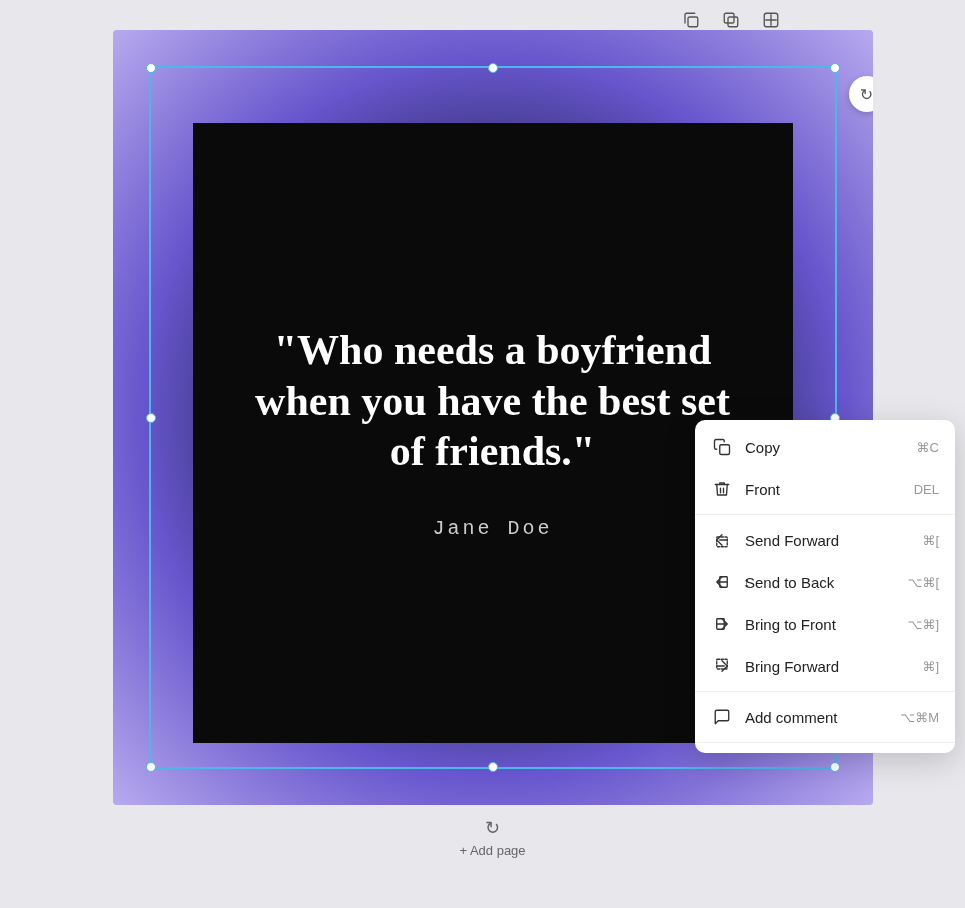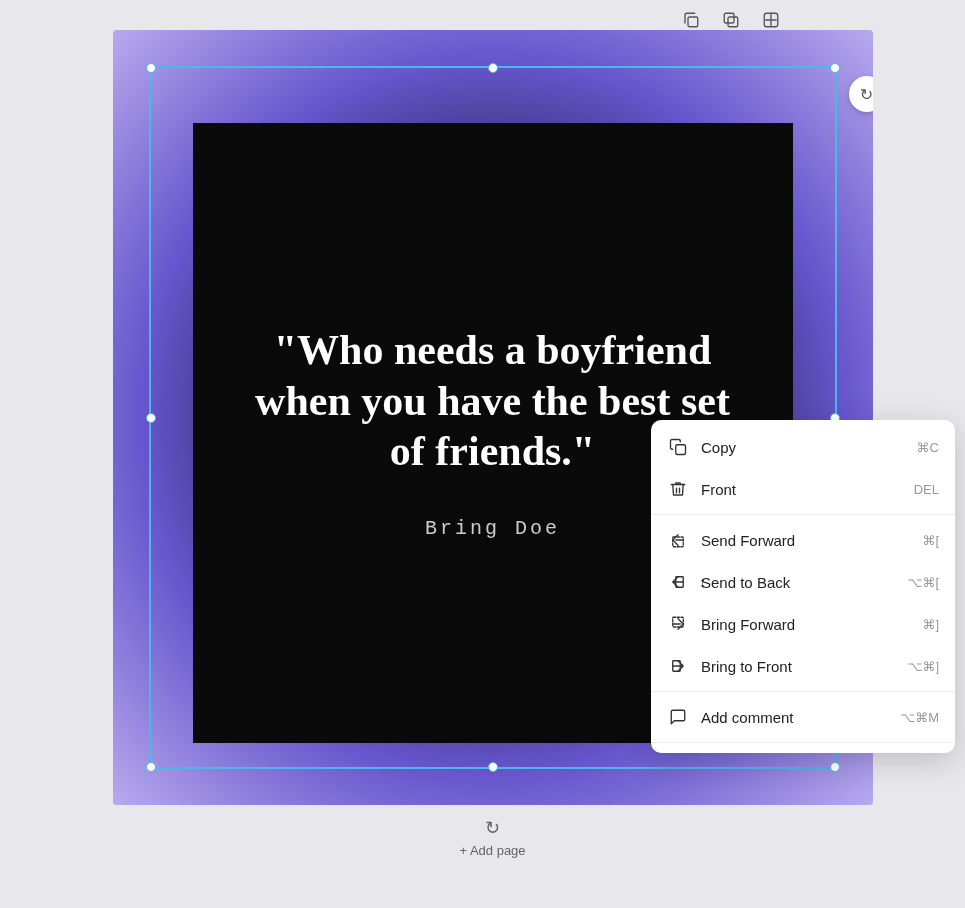--- a/index.html
+++ b/index.html
@@ -161,21 +161,21 @@
     }
     .add-page-icon {
       font-size: 18px;
     }
 
     
     .context-menu {
       position: absolute;
       top: 420px;
       right: 10px;
-      width: 304px;
+      width: 260px;
       background: white;
       border-radius: 10px;
       box-shadow: 0 8px 32px rgba(0,0,0,0.18);
       padding: 6px 0;
       z-index: 100;
     }
 
     .menu-item {
       display: flex;
       align-items: center;
@@ -254,21 +254,21 @@
   </div>
 </div>
 
 <div class="canvas-area">
   <div class="design-card">
 
     <div class="glow-bg"></div>
 
     <div class="dark-box">
       <div class="quote-text">"Who needs a boyfriend when you have the best set of friends."</div>
-      <div class="author-text">Bring Doe</div>
+      <div class="author-text">Jane Doe</div>
     </div>
 
     <div class="selection-border">
       <div class="handle tl"></div>
       <div class="handle tc"></div>
       <div class="handle tr"></div>
       <div class="handle ml"></div>
       <div class="handle mr"></div>
       <div class="handle bl"></div>
       <div class="handle bc"></div>
@@ -333,40 +333,40 @@
           <rect x="9" y="5" width="10" height="14" rx="1"></rect>
         </svg>
     </span>
     <span class="menu-label">Send to Back</span>
     <span class="menu-shortcut">⌥⌘[</span>
   </div>
 
   <div class="menu-item">
     <span class="menu-icon">
       <svg viewBox="0 0 24 24">
+          <path d="M12 5l7 7-7 7M19 12H5"></path>
+          <rect x="5" y="5" width="10" height="14" rx="1"></rect>
+        </svg>
+    </span>
+    <span class="menu-label">Bring to Front</span>
+    <span class="menu-shortcut">⌥⌘]</span>
+  </div>
+
+  <div class="menu-item">
+    <span class="menu-icon">
+      <svg viewBox="0 0 24 24">
           <path d="M12 5l7 7-7 7"></path>
           <rect x="5" y="3" width="14" height="13" rx="1" stroke-dasharray="3 2"></rect>
           <path d="M15 12H5"></path>
         </svg>
     </span>
     <span class="menu-label">Bring Forward</span>
     <span class="menu-shortcut">⌘]</span>
   </div>
 
-  <div class="menu-item">
-    <span class="menu-icon">
-      <svg viewBox="0 0 24 24">
-          <path d="M12 5l7 7-7 7M19 12H5"></path>
-          <rect x="5" y="5" width="10" height="14" rx="1"></rect>
-        </svg>
-    </span>
-    <span class="menu-label">Bring to Front</span>
-    <span class="menu-shortcut">⌥⌘]</span>
-  </div>
-
   <div class="menu-divider"></div>
 
   <div class="menu-item">
     <span class="menu-icon">
       <svg viewBox="0 0 24 24">
           <path d="M21 15a2 2 0 01-2 2H7l-4 4V5a2 2 0 012-2h14a2 2 0 012 2z"></path>
         </svg>
     </span>
     <span class="menu-label">Add comment</span>
     <span class="menu-shortcut">⌥⌘M</span>

